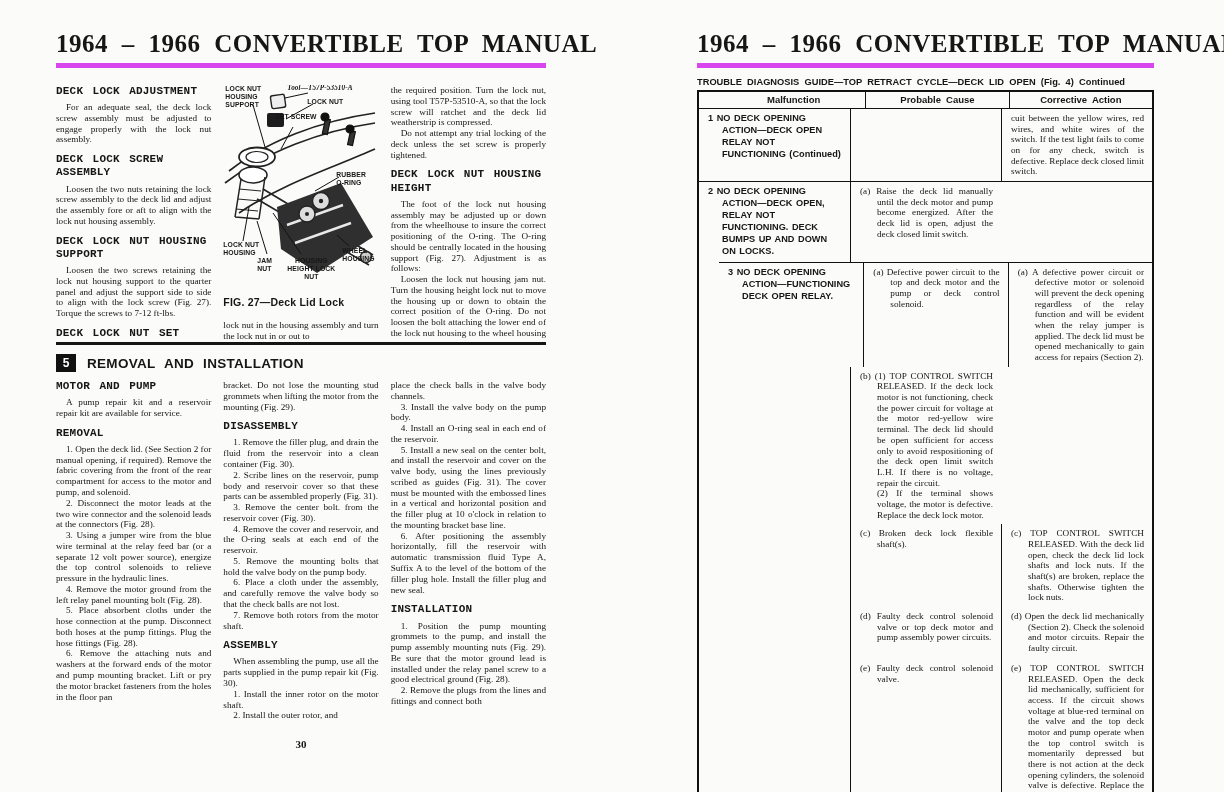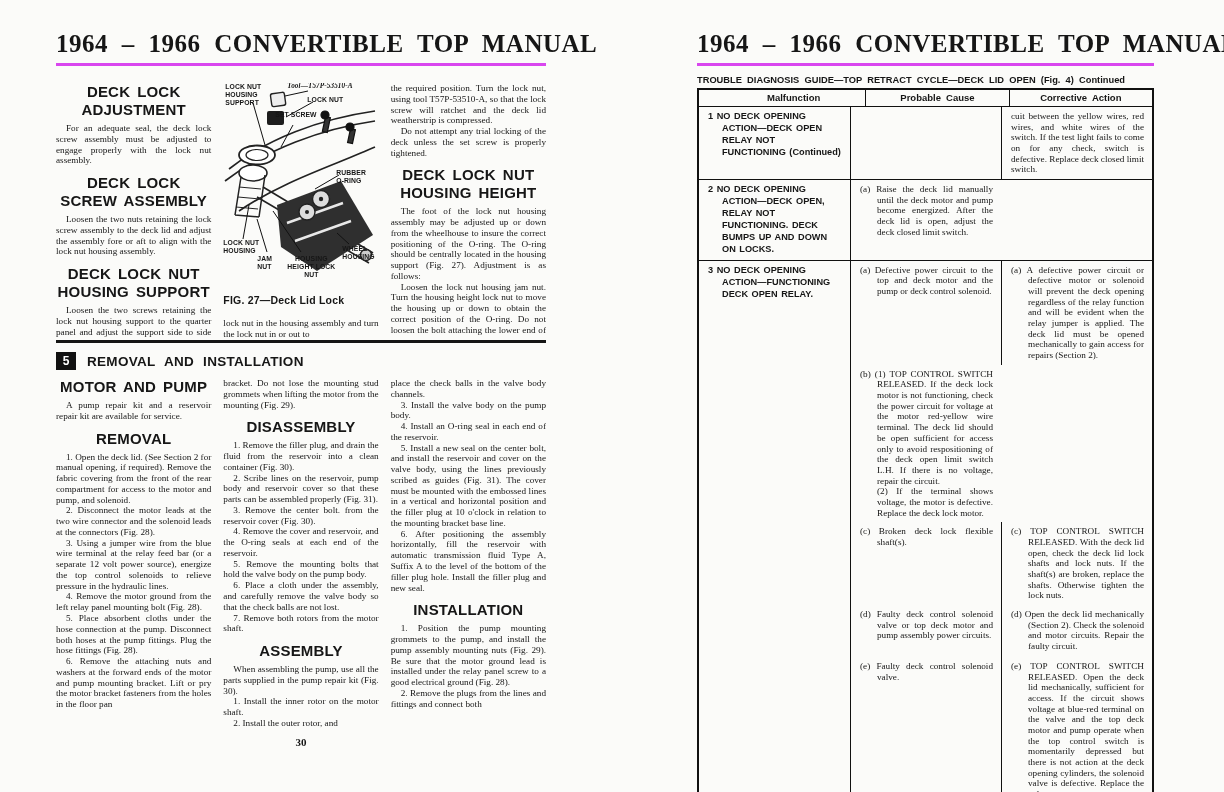--- a/index.html
+++ b/index.html
@@ -3,31 +3,31 @@
 <meta charset="utf-8">
 <style>
   * { margin:0; padding:0; box-sizing:border-box; }
   html,body { width:1224px; height:792px; }
   body { background:#fbfbf9; position:relative; overflow:hidden;
          font-family:"Liberation Serif", serif; color:#161616; }
   .page { position:absolute; top:18px; }
   #left-page { left:56px; width:490px; }
   #right-page { left:652px; width:502px; }
 
-  .title-block { text-align:center; border-bottom:3px solid #d946ef; padding:12px 0 5px; }
+  .title-block { text-align:center; border-bottom:5px solid #d946ef; padding:12px 0 5px; }
   .ptitle { font-family:"Liberation Serif", serif; font-weight:bold; font-size:25px;
             letter-spacing:.5px; word-spacing:7px; white-space:nowrap; }
 
   .cols { display:flex; gap:12px; overflow:hidden; }
   .col { flex:1 1 0; min-width:0; }
   .top-cols { margin-top:17px; height:254px; }
   .bottom-cols { margin-top:8px; height:352px; }
 
-  .h-sans { font-family:Liberation Sans, sans-serif; font-weight:bold; font-size:15px;
-            letter-spacing:.2px; word-spacing:2.6px; margin:8px 0 4px; line-height:1.2;text-align:center; }
+  .h-sans { font-family:Liberation Mono, monospace; font-weight:bold; font-size:11px;
+            letter-spacing:.2px; word-spacing:2.6px; margin:8px 0 4px; line-height:1.2; }
   .h-sans.first { margin-top:0; }
   .col p { font-size:9.2px; line-height:1.17; text-align:justify; }
   .col p.ind { text-indent:10px; }
 
   .midrule { border-top:3px solid #151515; margin-top:3px; }
   .section-head { display:flex; align-items:center; gap:11px; margin:9px 0 2px; }
   .secnum { width:20px; height:18px; background:#111; color:#fff;
             font:bold 12px "Liberation Sans", sans-serif;
             display:flex; align-items:center; justify-content:center; }
   .sectitle { font-family:"Liberation Sans", sans-serif; font-weight:bold; font-size:13.5px;
@@ -230,21 +230,21 @@
 
       <div class="tr row-sep" style="min-height:62px;">
         <div class="td">
           <p class="malf">2  NO DECK OPENING ACTION—DECK OPEN, RELAY NOT FUNCTIONING. DECK BUMPS UP AND DOWN ON LOCKS.</p>
         </div>
         <div class="td bl">
           <p class="tpar hang">(a) Raise the deck lid manually until the deck motor and pump become energized. After the deck lid is open, adjust the deck closed limit switch.</p>
         </div>
       </div>
 
-      <div class="tr row-sep" style="min-height:97px;">
+      <div class="tr row-sep" style="min-height:97px;margin-left:20px;">
         <div class="td">
           <p class="malf">3  NO DECK OPENING ACTION—FUNCTIONING DECK OPEN RELAY.</p>
         </div>
         <div class="td bl">
           <p class="tpar hang">(a) Defective power circuit to the top and deck motor and the pump or deck control solenoid.</p>
         </div>
         <div class="td bl">
           <p class="tpar hang">(a) A defective power circuit or defective motor or solenoid will prevent the deck opening regardless of the relay function and will be evident when the relay jumper is applied. The deck lid must be opened mechanically to gain access for repairs (Section 2).</p>
         </div>
       </div>

